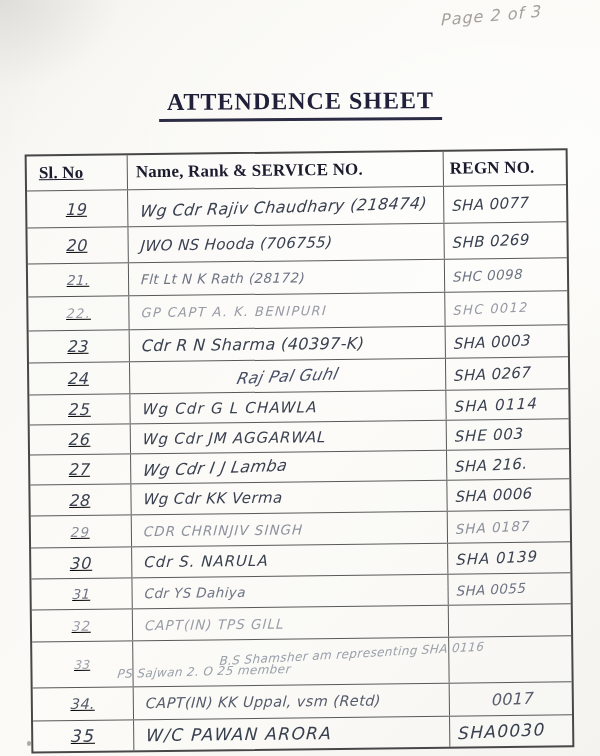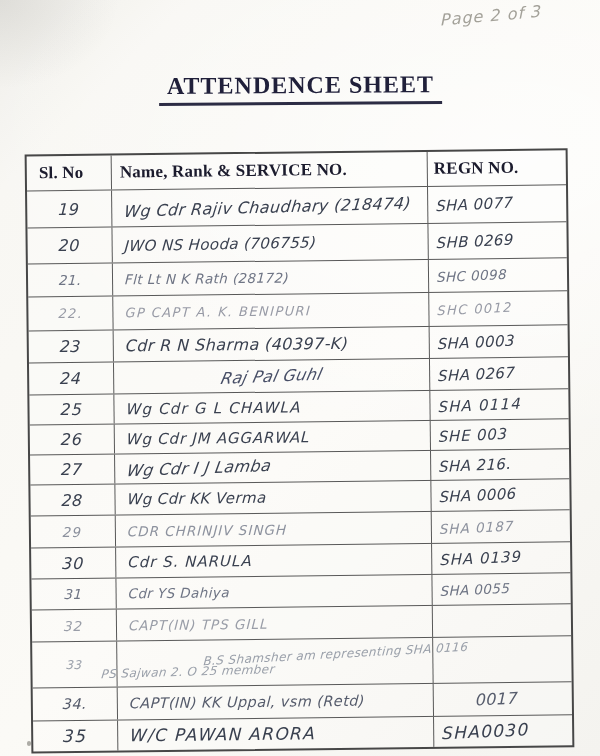--- a/index.html
+++ b/index.html
@@ -30,21 +30,21 @@
 
   
   .corner-note{
     position:absolute;top:6px;right:58px;
     color:#a3a199;font-size:16px;font-style:italic;
     transform:rotate(-5deg) skewX(-6deg);
     letter-spacing:1px;
   }
 
   
-  .title-wrap{position:absolute;top:72px;left:0;width:100%;text-align:center;}
+  .title-wrap{position:absolute;top:88px;left:0;width:100%;text-align:center;}
   .title{
     display:inline-block;
     font-family:"Liberation Serif", serif;
     font-weight:bold;font-size:24px;letter-spacing:1px;
     color:var(--title-ink);
     border-bottom:3px solid #2c2c44;
     padding:0 8px 3px 8px;
     transform:rotate(-0.4deg);
   }
 
@@ -53,21 +53,21 @@
     position:absolute;left:28px;top:152px;width:543px;
     border:2px solid #474747;
     transform:rotate(-0.65deg);
     transform-origin:40% 50%;
     background:rgba(255,255,255,.25);
   }
   .tr{display:flex;align-items:stretch;border-top:1px solid var(--line);}
   .thead{border-top:none;min-height:34px;}
   .td{display:flex;align-items:center;border-left:1px solid var(--line);overflow:visible;}
   .td:first-child{border-left:none;}
-  .td.sl{width:84px;justify-content:center;}
+  .td.sl{width:100px;justify-content:center;text-decoration:underline;}
   .td.name{width:316px;padding-left:12px;}
   .td.regn{flex:1;padding-left:8px;}
 
   .thead .td{
     font-family:"Liberation Serif", serif;font-weight:bold;
     font-size:17px;color:#1b1b2d;letter-spacing:.2px;
   }
   .thead .td.sl{justify-content:flex-start;padding-left:12px;}
   .thead .td.name{padding-left:8px;}
   .thead .td.regn{padding-left:6px;}

